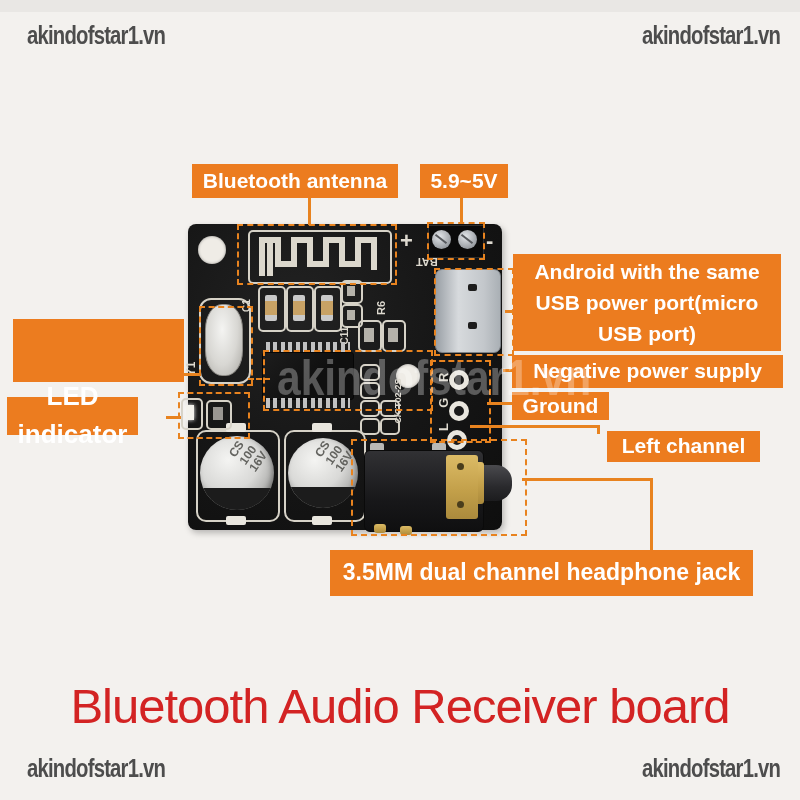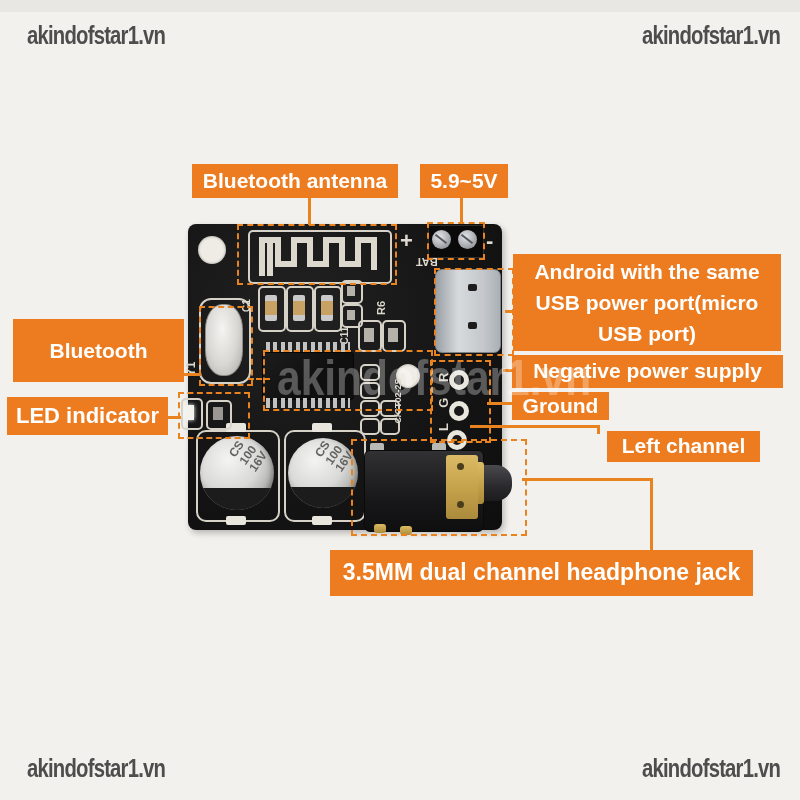--- a/index.html
+++ b/index.html
@@ -246,20 +246,20 @@
   <div class="lbl" style="left:420px;top:152px;width:88px;height:34px;">5.9~5V</div>
   <div class="lbl" style="left:513px;top:242px;width:268px;height:97px;flex-direction:column;line-height:31px;">
     <span>Android with the same</span>
     <span>USB power port(micro</span>
     <span>USB port)</span>
   </div>
   <div class="lbl" style="left:512px;top:380px;width:97px;height:28px;">Ground</div>
   <div class="lbl" style="left:512px;top:343px;width:271px;height:33px;">Negative power supply</div>
   <div class="lbl" style="left:607px;top:419px;width:153px;height:31px;">Left channel</div>
   <div class="lbl" style="left:13px;top:307px;width:171px;height:63px;flex-direction:column;line-height:29px;">
-    <span>Bluetooth</span>
   </div>
-  <div class="lbl" style="left:7px;top:385px;width:161px;height:38px;font-size:22px;">LED indicator</div>
+  <div class="lbl" style="left:7px;top:385px;width:131px;height:38px;font-size:26px;">LED indicator</div>
   <div class="lbl" style="left:330px;top:538px;width:423px;height:46px;font-size:23px;">3.5MM dual channel headphone jack</div>
 
   <div class="wm-center">akindofstar1.vn</div>
 
+  <div class="title">Bluetooth Audio Receiver board</div>
 </div>
 
 </body></html>

